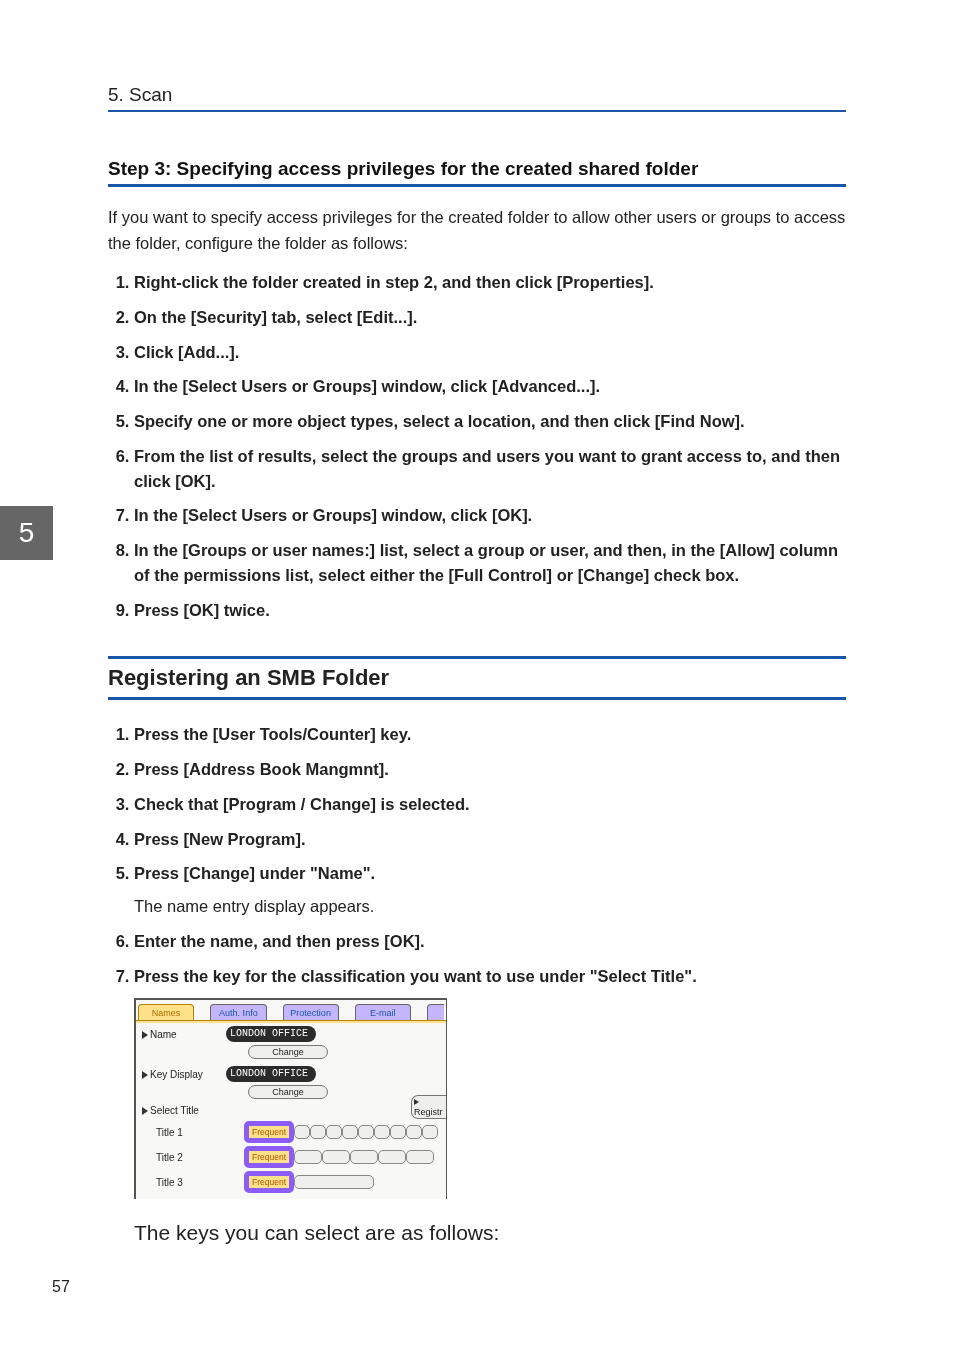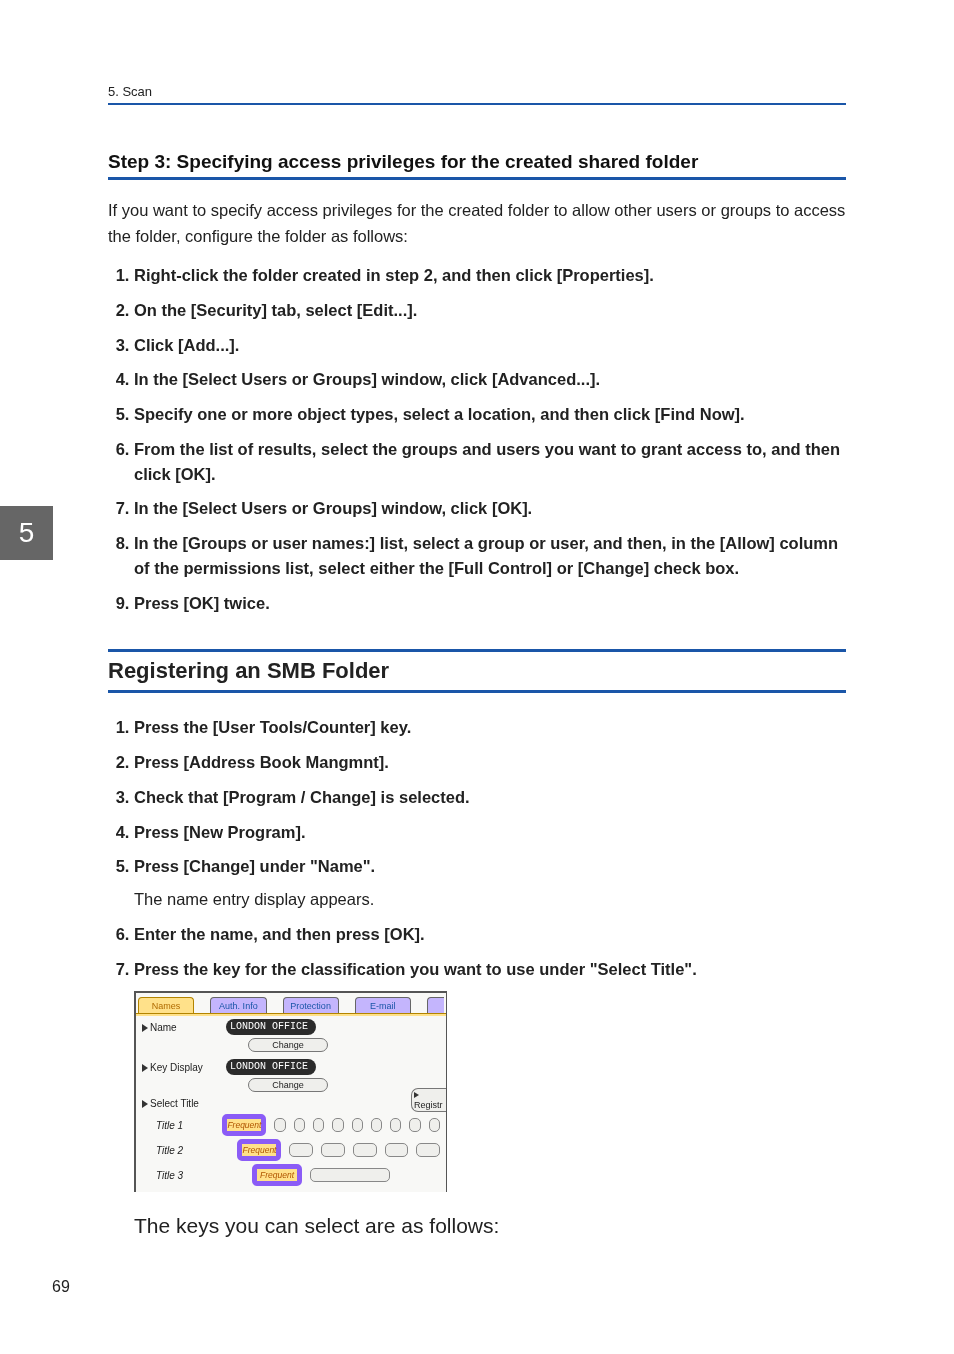--- a/index.html
+++ b/index.html
@@ -10,21 +10,21 @@
     color: #222;
   }
   .page {
     width: 954px;
     height: 1354px;
     position: relative;
     box-sizing: border-box;
     padding: 84px 108px 60px 108px;
   }
   .running-header {
-    font-size: 13px;
+    font-size: 19px;
     color: #222;
     margin-bottom: 4px;
   }
   .header-rule {
     height: 2px;
     background: #1a56a8;
     margin-bottom: 46px;
   }
   .step-heading {
     font-weight: 700;
@@ -214,22 +214,21 @@
     padding: 6px 6px 2px 6px;
     font-size: 10px;
   }
   .ui-title-rows {
     padding: 0 6px 6px 6px;
   }
   .ui-title-row {
     display: flex;
     align-items: center;
     margin-top: 3px;
-    gap: 8px;
-    font-style: italic;
+    gap: 0;
   }
   .ui-title-row .tlabel {
     width: 88px;
     font-size: 10px;
     padding-left: 14px;
   }
   .freq {
     border: 5px solid #8b5cf6;
     border-radius: 5px;
     background: #ffe18a;
@@ -355,15 +354,15 @@
             <div class="slot"></div>
           </div>
         </div>
       </div>
     </div>
 
     <div style="margin-left:26px; font-size:21px;">The keys you can select are as follows:</div>
 
   </div>
 
-  <div class="page-number">69</div>
+  <div class="page-number">57</div>
 
 </div>
 
 </body></html>

